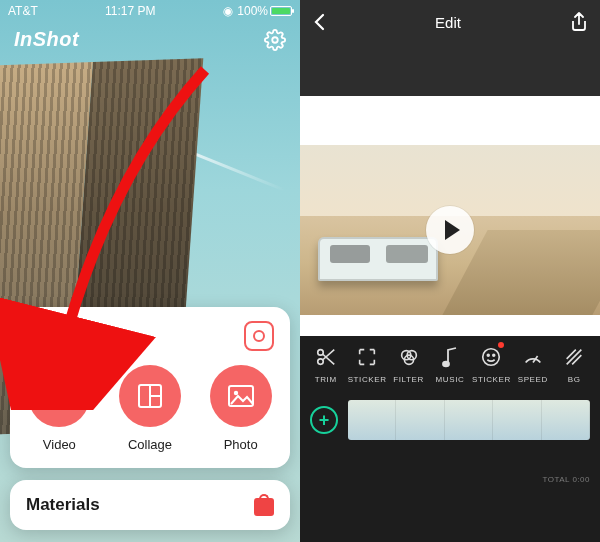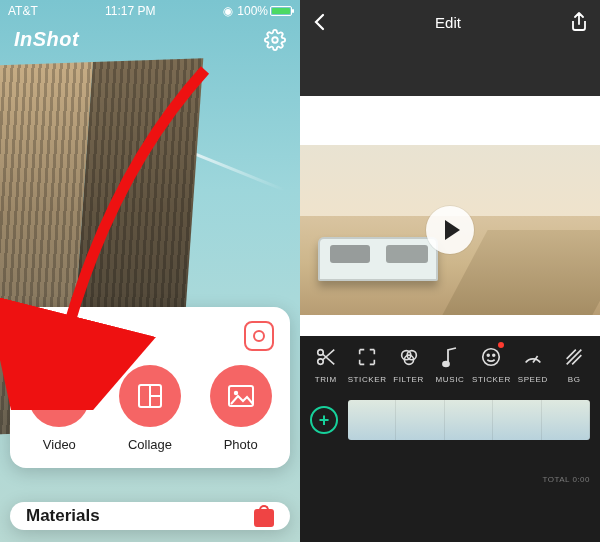--- a/index.html
+++ b/index.html
@@ -27,21 +27,21 @@
   .card { position:absolute; left:10px; right:10px; background:#fff; border-radius:16px; box-shadow:0 4px 18px rgba(0,0,0,.18); padding:14px 16px 16px; }
   .create { bottom:74px; }
   .create-head { display:flex; justify-content:space-between; align-items:center; margin-bottom:14px; }
   .create-head .title { font-size:18px; font-weight:700; color:#1a1a1a; letter-spacing:.2px; }
   .camera-outline { width:30px; height:30px; border:2px solid #f55c5c; border-radius:8px; display:flex; align-items:center; justify-content:center; }
   .camera-outline .lens { width:12px; height:12px; border:2px solid #f55c5c; border-radius:50%; }
   .options { display:flex; justify-content:space-between; gap:24px; }
   .opt { flex:1; display:flex; flex-direction:column; align-items:center; gap:10px; }
   .circle { width:62px; height:62px; border-radius:50%; background:#f56565; display:flex; align-items:center; justify-content:center; color:#fff; }
   .opt .lbl { font-size:13px; color:#222; }
-  .materials { bottom:12px; padding:3px 16px; display:flex; justify-content:space-between; align-items:center; }
+  .materials { bottom:12px; padding:14px 16px; display:flex; justify-content:space-between; align-items:center; }
   .materials .title { font-size:17px; font-weight:700; color:#1a1a1a; }
   .bag { width:20px; height:22px; position:relative; }
   .bag .body { position:absolute; inset:4px 0 0 0; background:#ef4444; border-radius:3px; }
   .bag .handle { position:absolute; top:0; left:5px; right:5px; height:7px; border:2px solid #ef4444; border-bottom:none; border-radius:6px 6px 0 0; }
 
   
   .arrow { position:absolute; left:0; top:40px; width:300px; height:370px; pointer-events:none; }
 
   
   .right { position:relative; width:300px; height:542px; background:#fff; }

